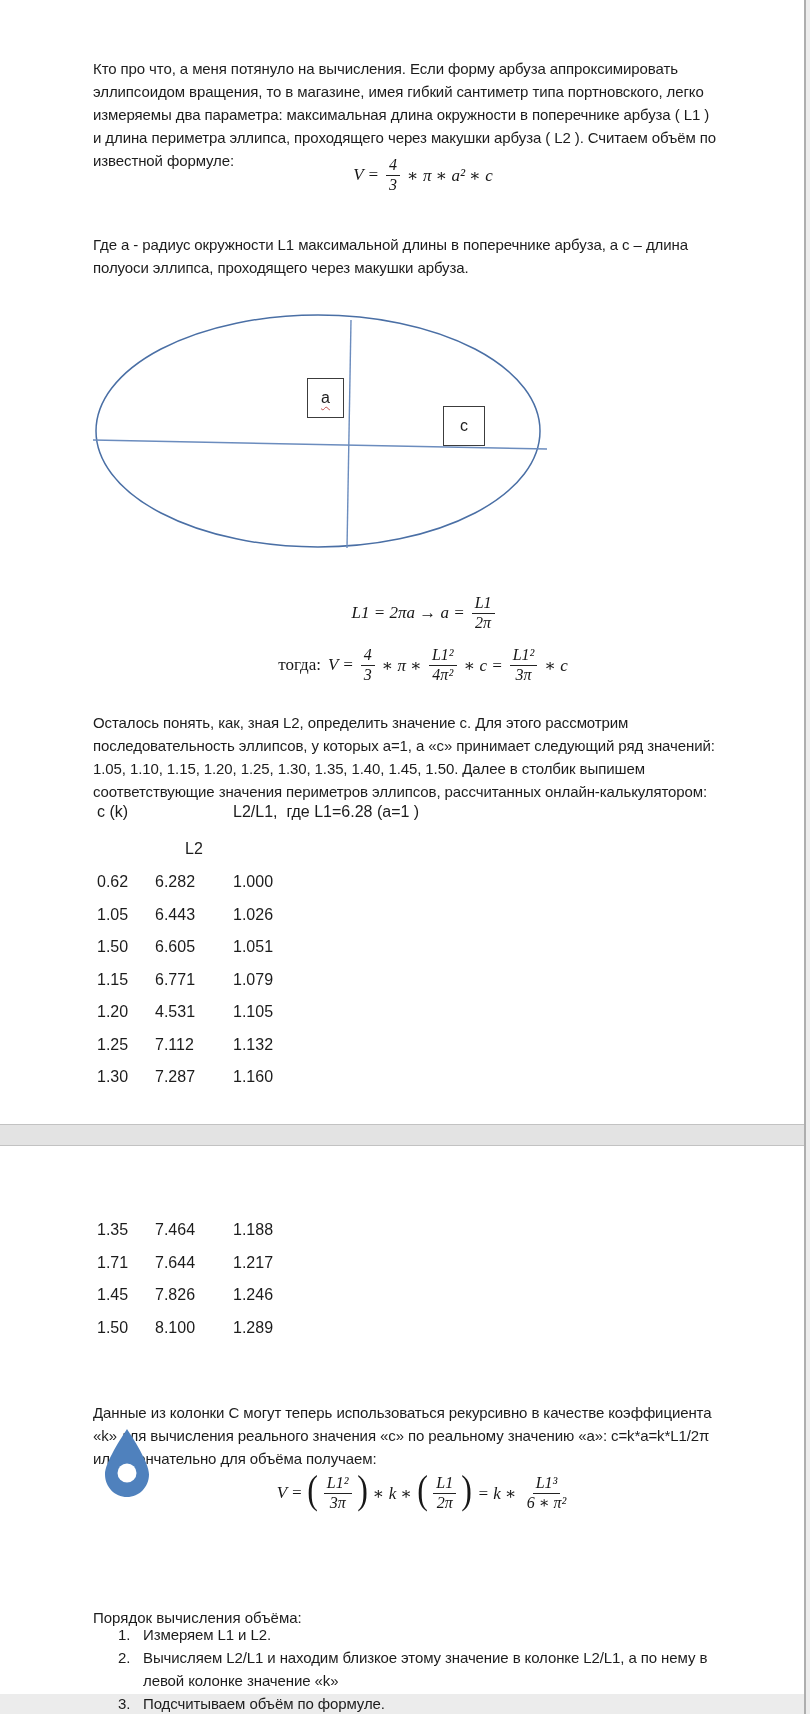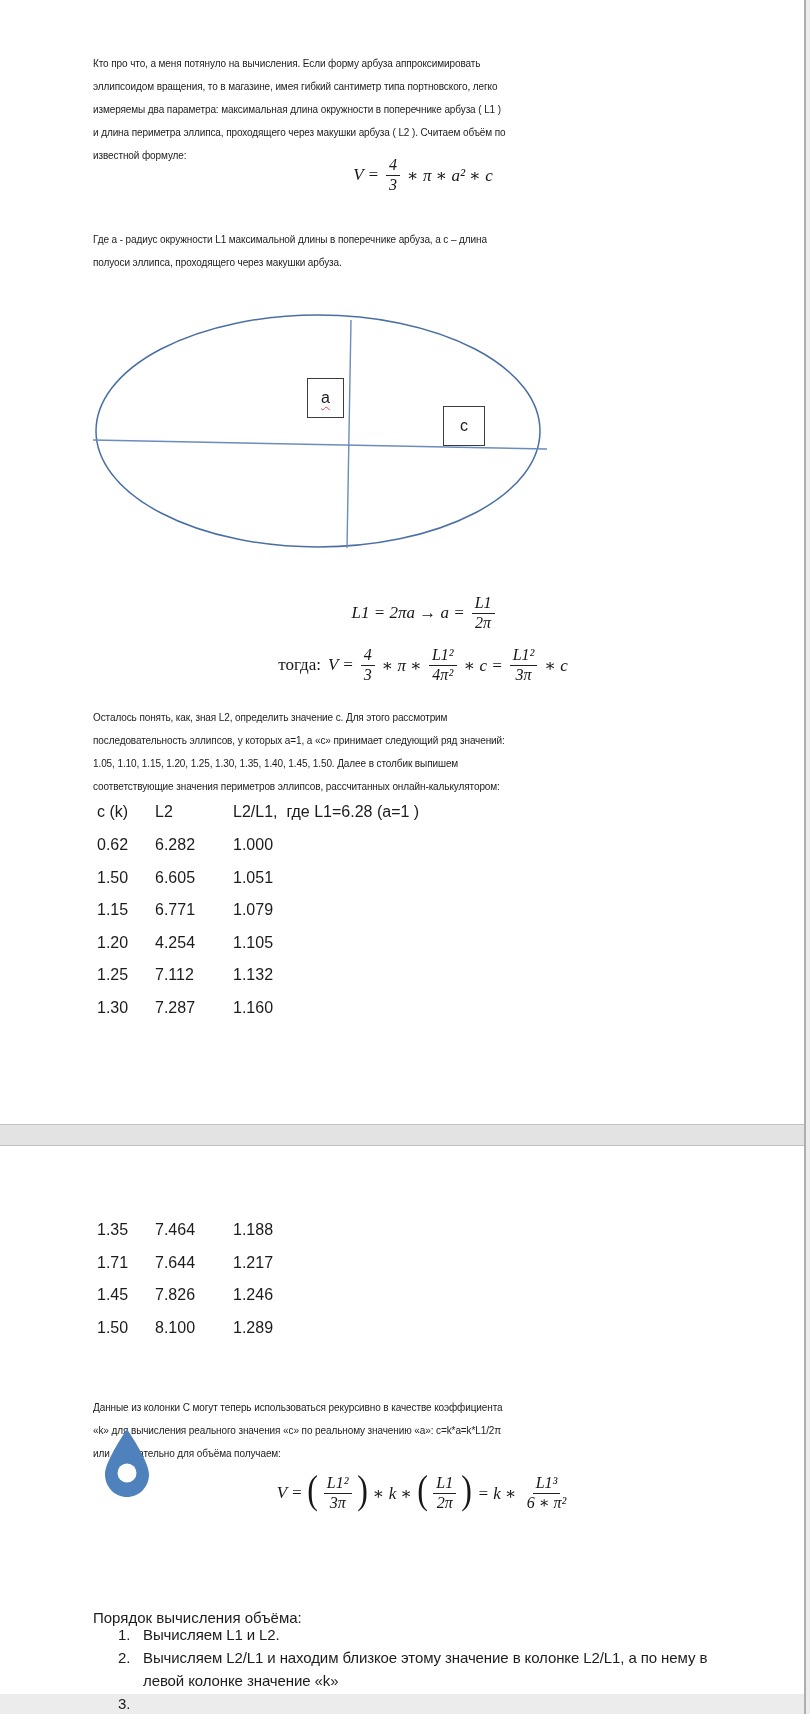--- a/index.html
+++ b/index.html
@@ -5,21 +5,21 @@
   html,body{margin:0;padding:0;background:#ececec;}
   .screen{position:relative;width:810px;height:1714px;overflow:hidden;
           font-family:"Liberation Sans","DejaVu Sans",sans-serif;color:#1c1c1c;background:#ececec;}
   .page{position:absolute;left:0;width:804px;background:#ffffff;}
   .page1{top:0;height:1124px;}
   .page-gap{position:absolute;top:1124px;left:0;width:810px;height:20px;background:#e3e3e3;
             border-top:1px solid #c2c2c2;border-bottom:1px solid #c2c2c2;}
   .page2{top:1146px;height:548px;}
   .gutter{position:absolute;top:0;right:0;width:4px;height:1714px;background:#ededed;border-left:2px solid #aeaeae;}
 
-  .para{position:absolute;left:93px;width:665px;font-size:10px;line-height:23px;
+  .para{position:absolute;left:93px;width:665px;font-size:15px;line-height:23px;
         white-space:pre-line;letter-spacing:-0.1px;}
 
   
   .formula{position:absolute;left:93px;width:660px;display:flex;justify-content:center;align-items:center;
            gap:7px;font-family:"Liberation Serif","DejaVu Serif",serif;font-style:italic;
            font-size:17px;color:#171717;}
   .frac{display:inline-flex;flex-direction:column;align-items:center;line-height:1.18;font-size:16px;}
   .frac .num{border-bottom:1.3px solid #222;padding:0 3px;}
   .frac .den{padding:0 3px;}
   .flabel{font-style:normal;}
@@ -35,21 +35,21 @@
   .squiggle{text-decoration-line:underline;text-decoration-style:wavy;
             text-decoration-color:#c0504d;text-decoration-thickness:1px;text-underline-offset:3px;}
 
   
   .vtable{position:absolute;left:97px;font-size:16px;line-height:23px;}
   .trow{display:flex;margin-bottom:9.5px;}
   .thead{margin-bottom:10px;}
   .tc1{width:58px;}
   .tc2{width:78px;}
   .tc3{white-space:pre;}
-  .th2{text-align:left;}
+  .th2{text-align:center;margin-top:37px;}
 
   
   .drop{position:absolute;left:100px;top:282px;z-index:5;}
 
   
   .steps{position:absolute;left:118px;top:477px;width:630px;font-size:15px;line-height:23px;}
   .step{display:flex;}
   .step .n{width:25px;flex:0 0 25px;}
   .step .t{white-space:pre-line;letter-spacing:-0.1px;}
   .order-title{position:absolute;left:93px;top:445px;font-size:15px;line-height:23px;}
@@ -129,32 +129,37 @@
         <span class="tc1">c (k)</span>
         <span class="tc2 th2">L2</span>
         <span class="tc3">L2/L1,  где L1=6.28 (a=1 )</span>
       </div>
       <div class="trow">
         <span class="tc1">0.62</span>
         <span class="tc2">6.282</span>
         <span class="tc3">1.000</span>
       </div>
       <div class="trow">
+        <span class="tc1">1.05</span>
+        <span class="tc2">6.443</span>
+        <span class="tc3">1.026</span>
+      </div>
+      <div class="trow">
         <span class="tc1">1.50</span>
         <span class="tc2">6.605</span>
         <span class="tc3">1.051</span>
       </div>
       <div class="trow">
         <span class="tc1">1.15</span>
         <span class="tc2">6.771</span>
         <span class="tc3">1.079</span>
       </div>
       <div class="trow">
         <span class="tc1">1.20</span>
-        <span class="tc2">4.254</span>
+        <span class="tc2">4.531</span>
         <span class="tc3">1.105</span>
       </div>
       <div class="trow">
         <span class="tc1">1.25</span>
         <span class="tc2">7.112</span>
         <span class="tc3">1.132</span>
       </div>
       <div class="trow">
         <span class="tc1">1.30</span>
         <span class="tc2">7.287</span>
@@ -219,27 +224,28 @@
         <span class="num">L1³</span>
         <span class="den">6 ∗ π²</span>
       </span>
     </div>
 
     <p class="order-title">Порядок вычисления объёма:</p>
 
     <div class="steps">
       <div class="step">
         <span class="n">1.</span>
-        <span class="t">Вычисляем L1 и L2.</span>
+        <span class="t">Измеряем L1 и L2.</span>
       </div>
       <div class="step">
         <span class="n">2.</span>
         <span class="t">Вычисляем  L2/L1 и находим близкое этому значение в колонке L2/L1, а по нему в
 левой колонке значение «k»</span>
       </div>
       <div class="step">
         <span class="n">3.</span>
+        <span class="t">Подсчитываем объём по формуле.</span>
       </div>
     </div>
   </div>
 
   <div class="gutter"></div>
 </div>
 
 </body></html>

